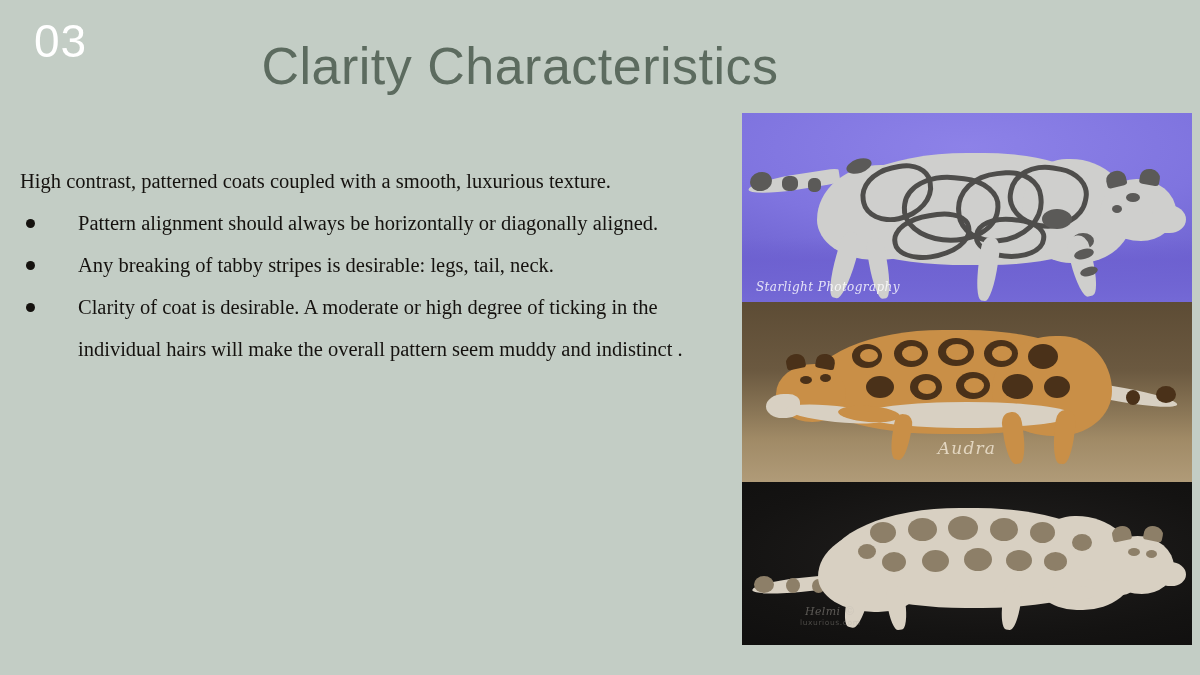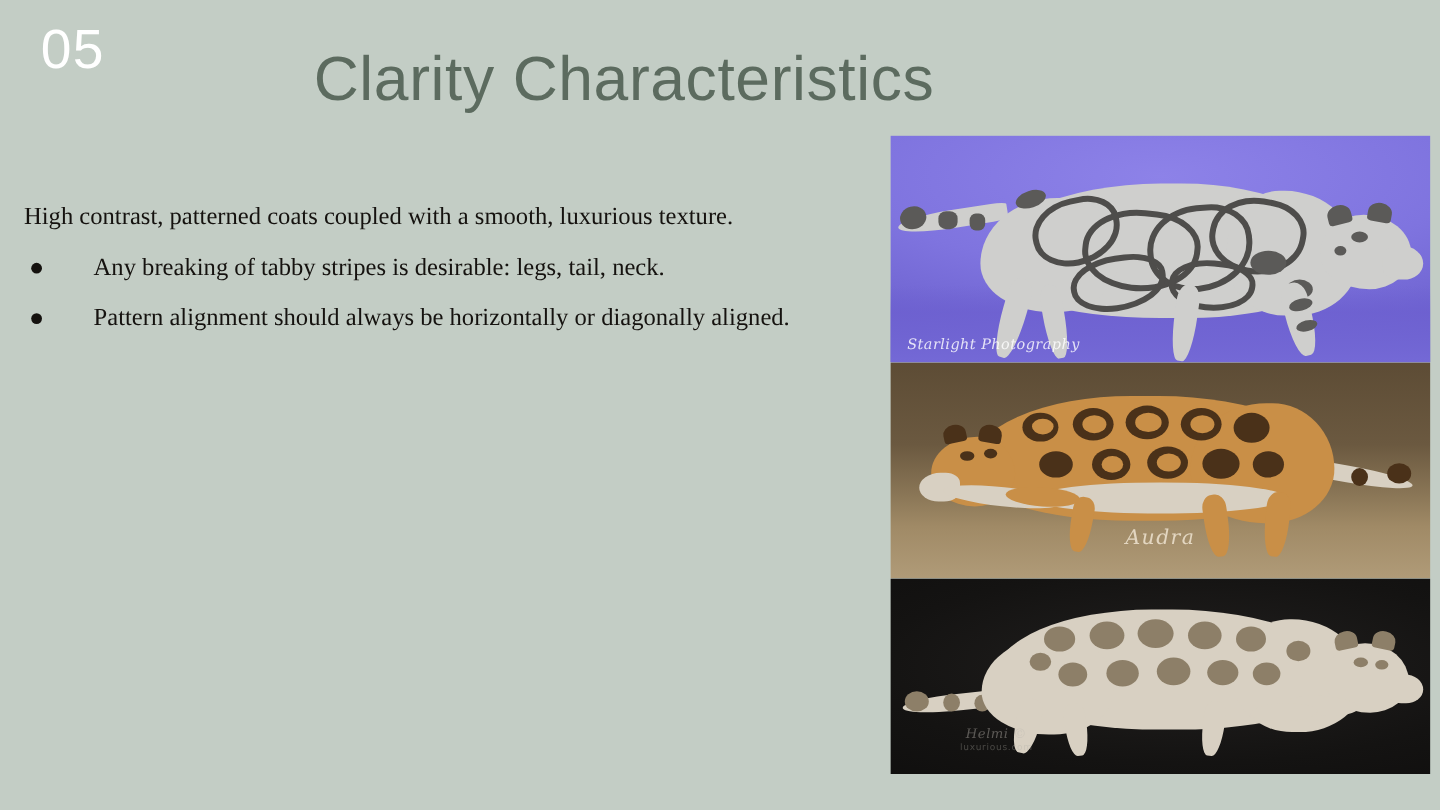--- a/index.html
+++ b/index.html
@@ -223,34 +223,38 @@
     font-size: 7.5px;
     letter-spacing: 0.6px;
     color: rgba(180,175,168,0.34);
   }
 </style>
 </head>
 <body>
 
 <div class="slide">
 
-  <div class="slide-number">05</div>
+  <div class="slide-number">03</div>
   <div class="slide-title">Clarity Characteristics</div>
 
   <div class="content">
     <p class="intro">High contrast, patterned coats coupled with a smooth, luxurious texture.</p>
 
     <ul class="bullets">
+      <li class="bullet-item">
+        <span class="bullet-dot"></span>
+        <span class="bullet-text">Pattern alignment should always be horizontally or diagonally aligned.</span>
+      </li>
       <li class="bullet-item">
         <span class="bullet-dot"></span>
         <span class="bullet-text">Any breaking of tabby stripes is desirable: legs, tail, neck.</span>
       </li>
       <li class="bullet-item">
         <span class="bullet-dot"></span>
-        <span class="bullet-text">Pattern alignment should always be horizontally or diagonally aligned.</span>
+        <span class="bullet-text">Clarity of coat is desirable. A moderate or high degree of ticking in the individual hairs will make the overall pattern seem muddy and indistinct .</span>
       </li>
     </ul>
   </div>
 
   <div class="photo-stack">
 
     <div class="photo photo-1">
       <div class="bg-violet"></div>
 
       <div class="cat" style="inset:0;">

